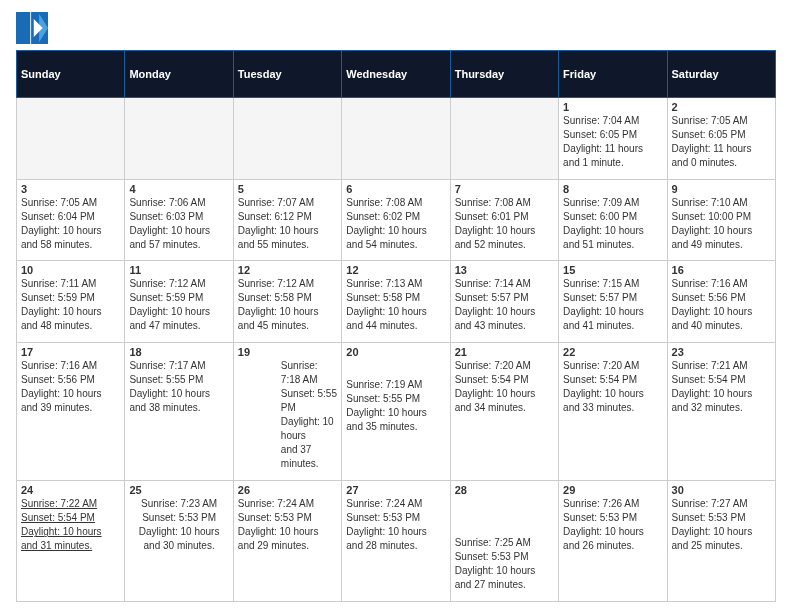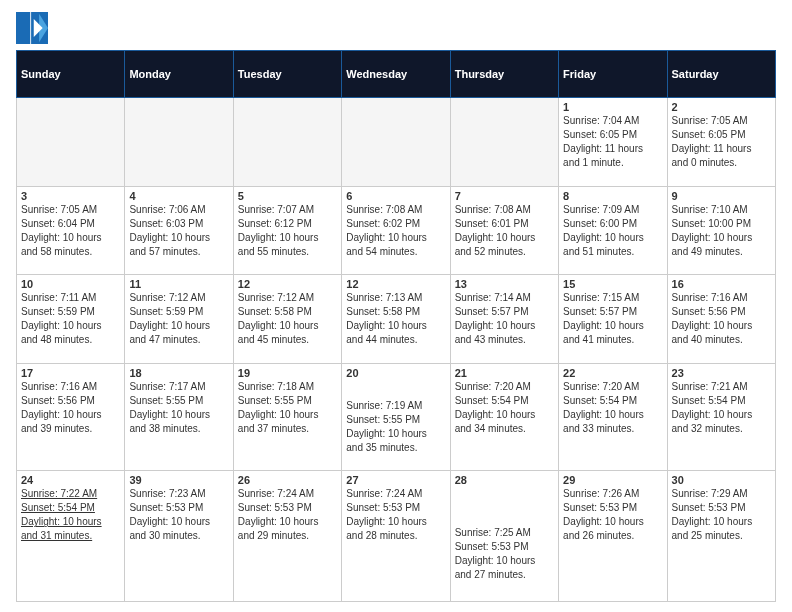--- a/index.html
+++ b/index.html
@@ -261,21 +261,21 @@
           </td>
           <td>
             <span class="day-num">18</span>
             <div class="day-info" style="white-space: pre-line;">Sunrise: 7:17 AM
 Sunset: 5:55 PM
 Daylight: 10 hours
 and 38 minutes.</div>
           </td>
           <td>
             <span class="day-num">19</span>
-            <div class="day-info" style="white-space: pre-line;">Sunrise: 7:18 AM
+            <div class="day-info" style="white-space: pre-line; margin-left: 43px;">Sunrise: 7:18 AM
 Sunset: 5:55 PM
 Daylight: 10 hours
 and 37 minutes.</div>
           </td>
           <td>
             <span class="day-num">20</span>
             <div class="day-info" style="white-space: pre-line; margin-top: 20px;">Sunrise: 7:19 AM
 Sunset: 5:55 PM
 Daylight: 10 hours
 and 35 minutes.</div>
@@ -304,22 +304,22 @@
         </tr>
         <tr>
           <td>
             <span class="day-num">24</span>
             <div class="day-info" style="white-space: pre-line; text-decoration: underline;">Sunrise: 7:22 AM
 Sunset: 5:54 PM
 Daylight: 10 hours
 and 31 minutes.</div>
           </td>
           <td>
-            <span class="day-num">39</span>
-            <div class="day-info" style="white-space: pre-line;">Sunrise: 7:23 AM
+            <span class="day-num">25</span>
+            <div class="day-info" style="white-space: pre-line; text-align: center;">Sunrise: 7:23 AM
 Sunset: 5:53 PM
 Daylight: 10 hours
 and 30 minutes.</div>
           </td>
           <td>
             <span class="day-num">26</span>
             <div class="day-info" style="white-space: pre-line;">Sunrise: 7:24 AM
 Sunset: 5:53 PM
 Daylight: 10 hours
 and 29 minutes.</div>
@@ -340,21 +340,21 @@
           </td>
           <td>
             <span class="day-num">29</span>
             <div class="day-info" style="white-space: pre-line;">Sunrise: 7:26 AM
 Sunset: 5:53 PM
 Daylight: 10 hours
 and 26 minutes.</div>
           </td>
           <td>
             <span class="day-num">30</span>
-            <div class="day-info" style="white-space: pre-line;">Sunrise: 7:29 AM
+            <div class="day-info" style="white-space: pre-line;">Sunrise: 7:27 AM
 Sunset: 5:53 PM
 Daylight: 10 hours
 and 25 minutes.</div>
           </td>
         </tr>
       </tbody>
   </table>
 </div>
 
 </body></html>

